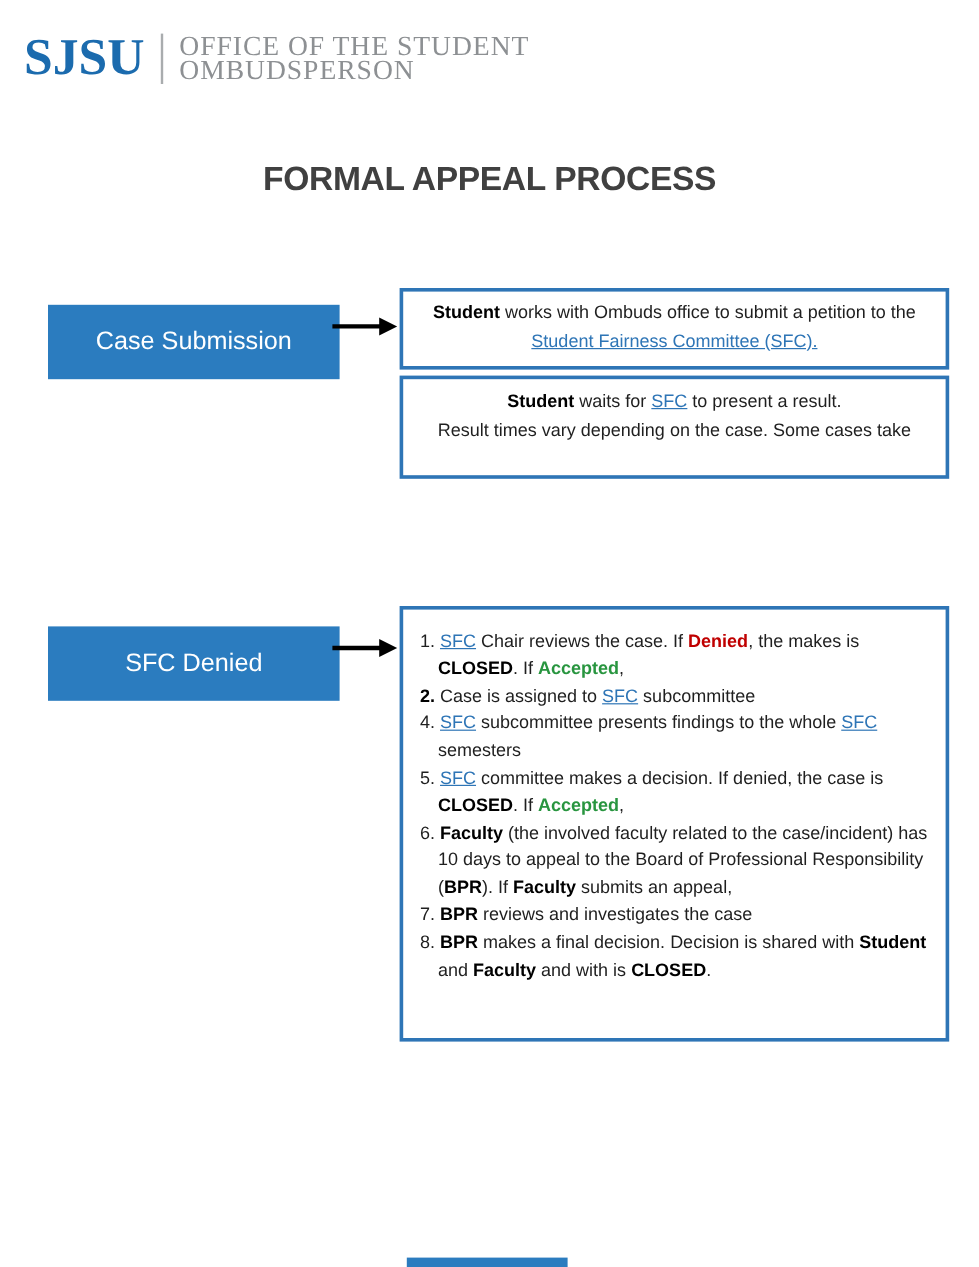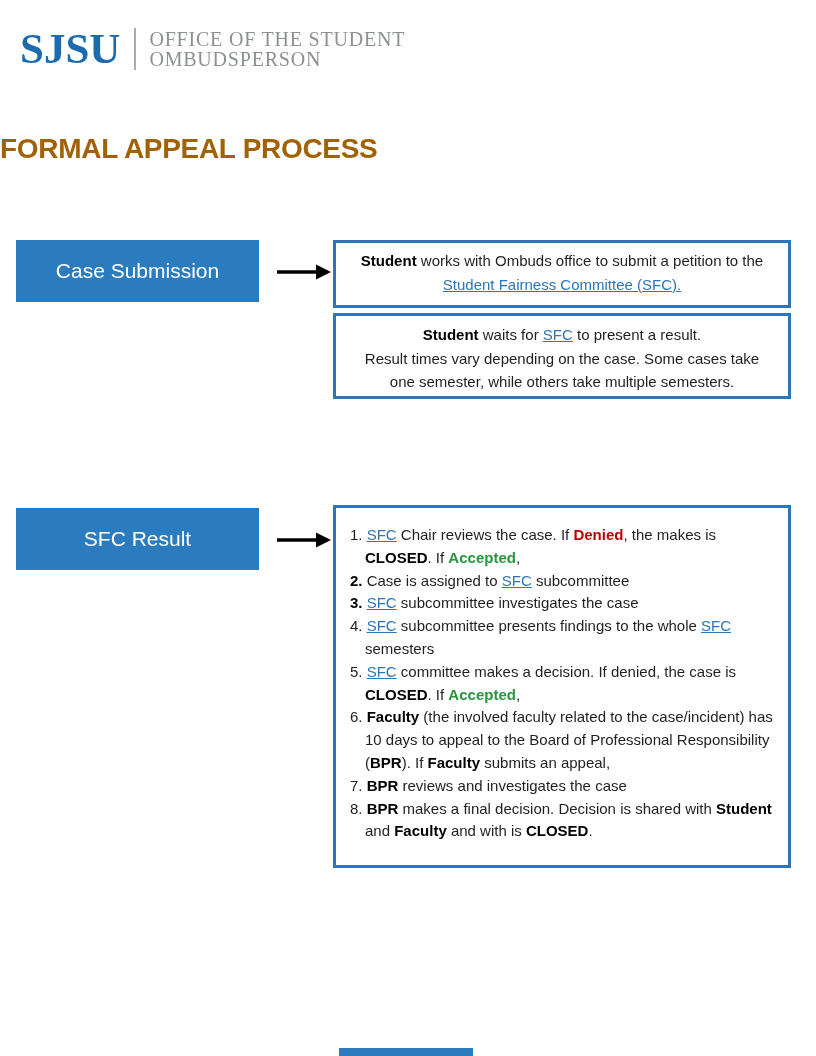--- a/index.html
+++ b/index.html
@@ -12,35 +12,35 @@
 
   
   .logo { position:absolute; left:20px; top:26px; display:flex; align-items:center; }
   .wordmark {
     font-family:"Liberation Serif", serif; font-weight:bold;
     color:var(--brand-blue); font-size:43px; line-height:1; letter-spacing:0px;
   }
   .logo-divider { width:2px; height:42px; background:#a9acae; margin:2px 13px 0 14px; }
   .office {
     display:flex; flex-direction:column; font-family:"Liberation Serif", serif;
-    color:var(--office-gray); font-size:20px; line-height:20px; letter-spacing:0.8px;
+    color:var(--office-gray); font-size:23px; line-height:20px; letter-spacing:0.8px;
     padding-top:2px;
   }
 
   
   .title {
-    position:absolute; top:133px; left:0; width:100%; 
-    font-size:28px; font-weight:bold; color:#a16207; letter-spacing:-0.3px;
+    position:absolute; top:133px; left:0; width:100%; text-align:center;
+    font-size:28px; font-weight:bold; color:#404040; letter-spacing:-0.3px;
   }
 
   
   .stage-label {
-    position:absolute; left:16px; width:243px; height:62px;
+    position:absolute; left:40px; width:243px; height:62px;
     background:var(--box-blue); color:#ffffff; font-size:21px;
-    display:flex; align-items:center; justify-content:center;
+    display:flex; align-items:center; justify-content:center;margin-top:14px;
   }
   .stage-1 { top:240px; }
   .stage-2 { top:508px; }
 
   
   .arrow { position:absolute; left:276px; width:56px; height:22px; }
   .arrow-1 { top:261px; }
   .arrow-2 { top:529px; }
 
   
@@ -92,33 +92,32 @@
 
   <div class="stage-label stage-1">Case Submission</div>
 
   <svg class="arrow arrow-1" viewBox="0 0 56 22">
     <line x1="1" y1="11" x2="42" y2="11" stroke="#000" stroke-width="3.6"></line>
     <polygon points="40,3.5 55,11 40,18.5" fill="#000"></polygon>
   </svg>
 
   <div class="info-box info-box-1"><span class="seg-bold">Student</span><span class="seg-plain"> works with Ombuds office to submit a petition to the</span><br><a class="seg-link" href="#">Student Fairness Committee (SFC).</a></div>
 
-  <div class="info-box info-box-2"><span class="seg-bold">Student</span><span class="seg-plain"> waits for </span><a class="seg-link" href="#">SFC</a><span class="seg-plain"> to present a result.</span><br><span class="seg-plain">Result times vary depending on the case. Some cases take</span><br><span class="seg-plain">one semester, while others take multiple semesters.</span></div>
+  <div class="info-box info-box-2"><span class="seg-bold">Student</span><span class="seg-plain"> waits for </span><a class="seg-link" href="#">SFC</a><span class="seg-plain"> to present a result.</span><br><span class="seg-plain">Result times vary depending on the case. Some cases take</span><br></div>
 
-  <div class="stage-label stage-2">SFC Result</div>
+  <div class="stage-label stage-2">SFC Denied</div>
 
   <svg class="arrow arrow-2" viewBox="0 0 56 22">
     <line x1="1" y1="11" x2="42" y2="11" stroke="#000" stroke-width="3.6"></line>
     <polygon points="40,3.5 55,11 40,18.5" fill="#000"></polygon>
   </svg>
 
   <div class="list-box">
       <div class="li"><span class="seg-plain">1. </span><a class="seg-link" href="#">SFC</a><span class="seg-plain"> Chair reviews the case. If </span><span class="seg-red">Denied</span><span class="seg-plain">, the makes is </span><span class="seg-bold">CLOSED</span><span class="seg-plain">. If </span><span class="seg-green">Accepted</span><span class="seg-plain">,</span></div>
       <div class="li"><span class="seg-bold">2.</span><span class="seg-plain"> Case is assigned to </span><a class="seg-link" href="#">SFC</a><span class="seg-plain"> subcommittee</span></div>
-      <div class="li"><span class="seg-bold">3.</span><span class="seg-plain"> </span><a class="seg-link" href="#">SFC</a><span class="seg-plain"> subcommittee investigates the case</span></div>
       <div class="li"><span class="seg-plain">4. </span><a class="seg-link" href="#">SFC</a><span class="seg-plain"> subcommittee presents findings to the whole </span><a class="seg-link" href="#">SFC</a><span class="seg-plain"> semesters</span></div>
       <div class="li"><span class="seg-plain">5. </span><a class="seg-link" href="#">SFC</a><span class="seg-plain"> committee makes a decision. If denied, the case is </span><span class="seg-bold">CLOSED</span><span class="seg-plain">. If </span><span class="seg-green">Accepted</span><span class="seg-plain">,</span></div>
       <div class="li"><span class="seg-plain">6. </span><span class="seg-bold">Faculty</span><span class="seg-plain"> (the involved faculty related to the case/incident) has 10 days to appeal to the Board of Professional Responsibility (</span><span class="seg-bold">BPR</span><span class="seg-plain">). If </span><span class="seg-bold">Faculty</span><span class="seg-plain"> submits an appeal,</span></div>
       <div class="li"><span class="seg-plain">7. </span><span class="seg-bold">BPR</span><span class="seg-plain"> reviews and investigates the case</span></div>
       <div class="li"><span class="seg-plain">8. </span><span class="seg-bold">BPR</span><span class="seg-plain"> makes a final decision. Decision is shared with </span><span class="seg-bold">Student</span><span class="seg-plain"> and </span><span class="seg-bold">Faculty</span><span class="seg-plain"> and with is </span><span class="seg-bold">CLOSED</span><span class="seg-plain">.</span></div>
     </div>
 
   <div class="footer-bar"></div>
 
 </div>

